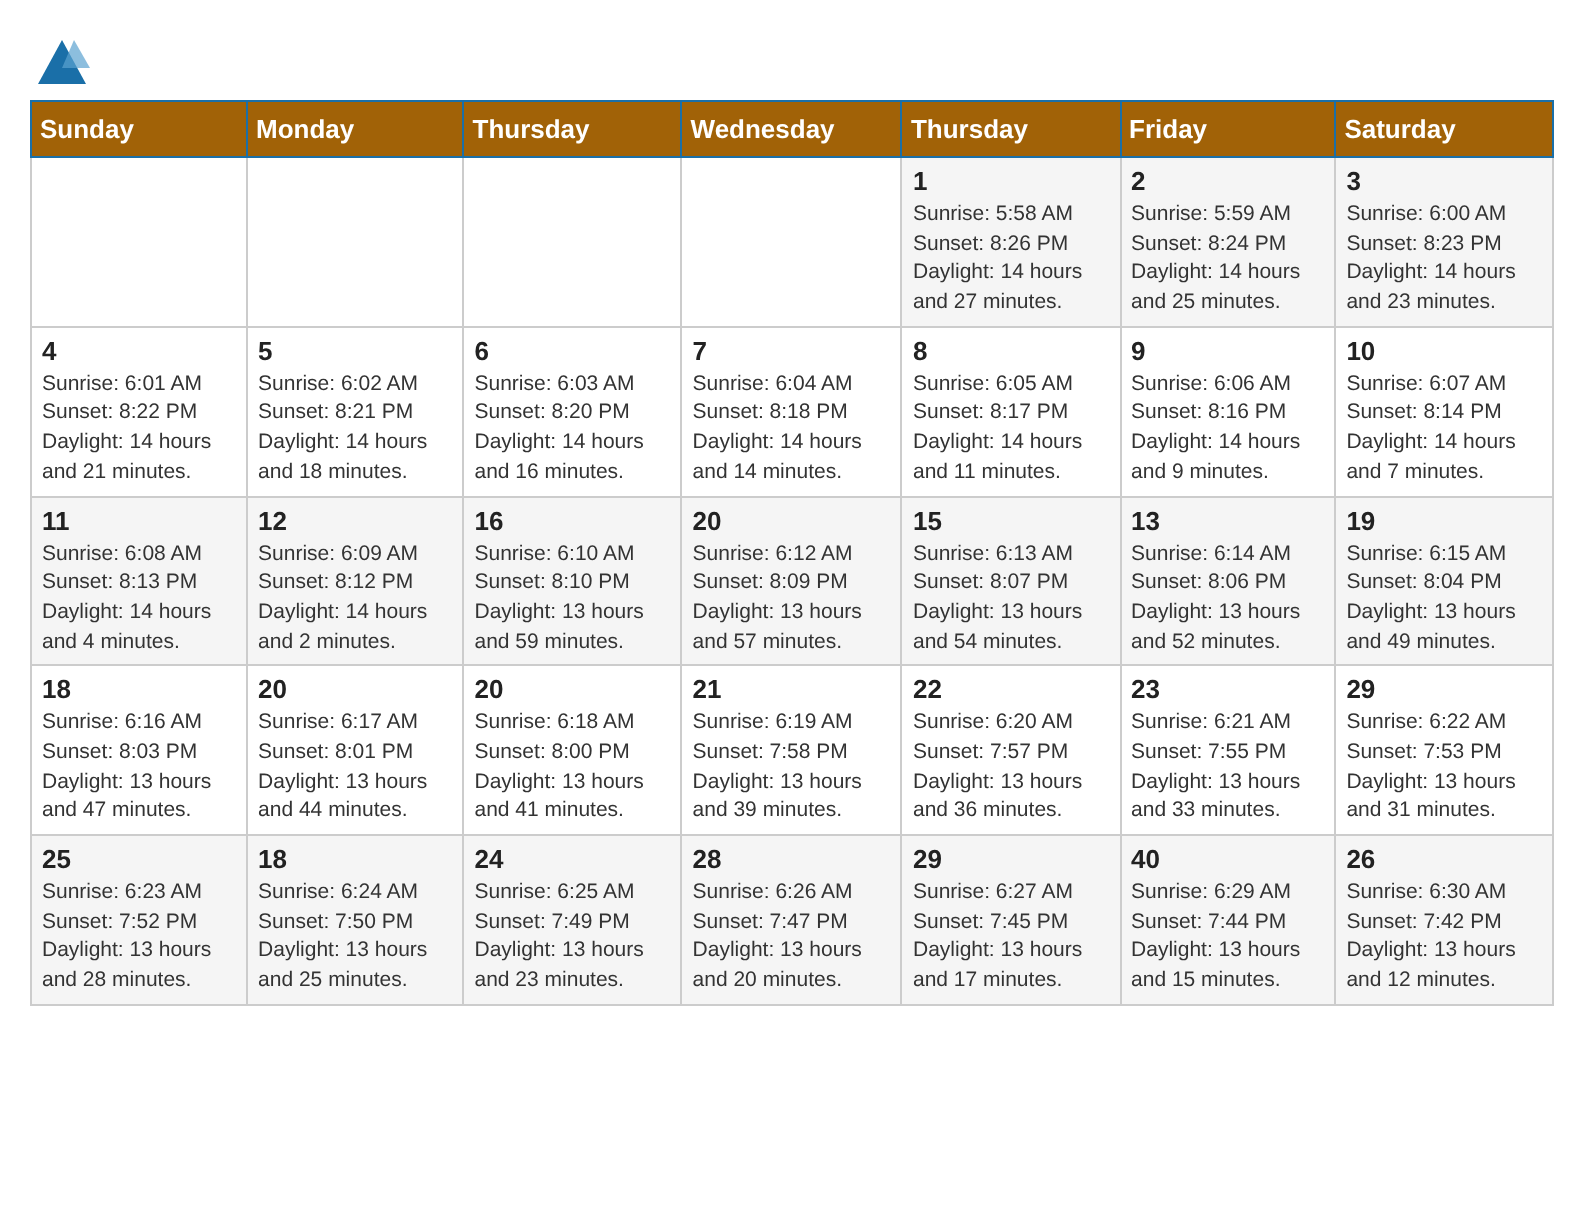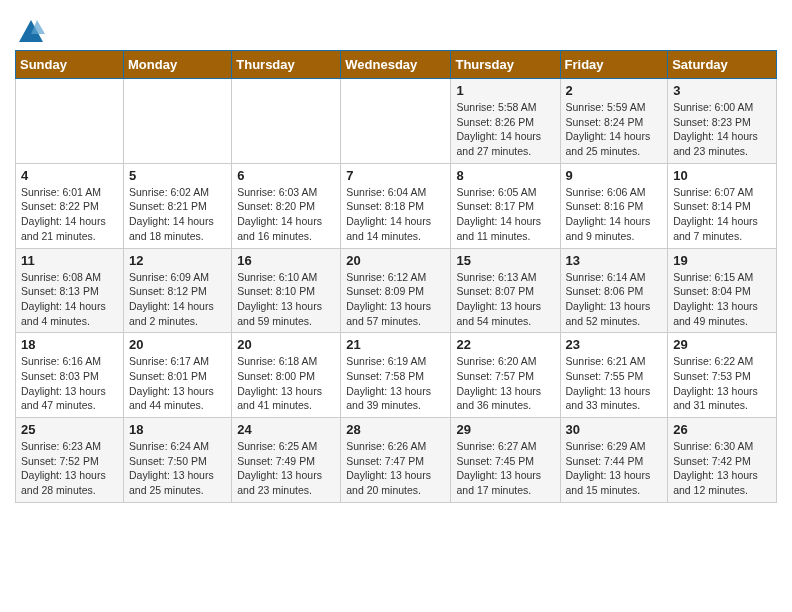--- a/index.html
+++ b/index.html
@@ -251,21 +251,21 @@
         </td>
         <td>
           <span class="day-num">28</span>
           <div class="day-info">Sunrise: 6:26 AM<br>Sunset: 7:47 PM<br>Daylight: 13 hours<br>and 20 minutes.</div>
         </td>
         <td>
           <span class="day-num">29</span>
           <div class="day-info">Sunrise: 6:27 AM<br>Sunset: 7:45 PM<br>Daylight: 13 hours<br>and 17 minutes.</div>
         </td>
         <td>
-          <span class="day-num">30</span>
+          <span class="day-num">40</span>
           <div class="day-info">Sunrise: 6:29 AM<br>Sunset: 7:44 PM<br>Daylight: 13 hours<br>and 15 minutes.</div>
         </td>
         <td>
           <span class="day-num">26</span>
           <div class="day-info">Sunrise: 6:30 AM<br>Sunset: 7:42 PM<br>Daylight: 13 hours<br>and 12 minutes.</div>
         </td>
       </tr>
     </tbody>
 </table>
 

